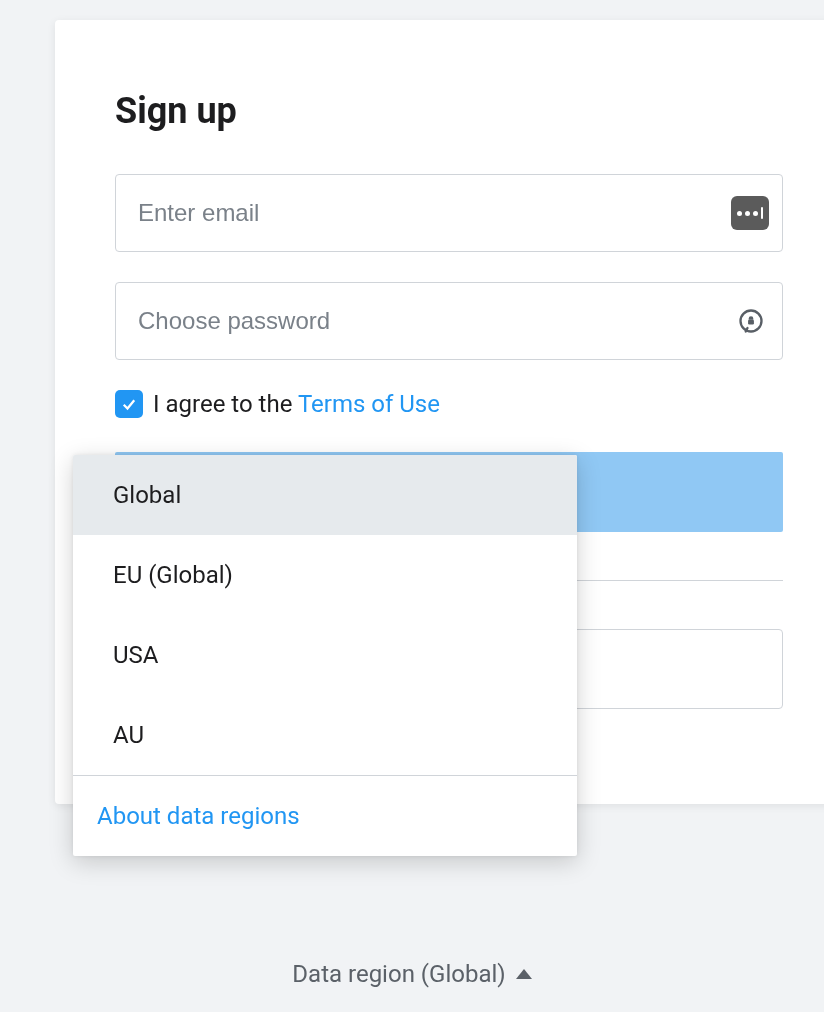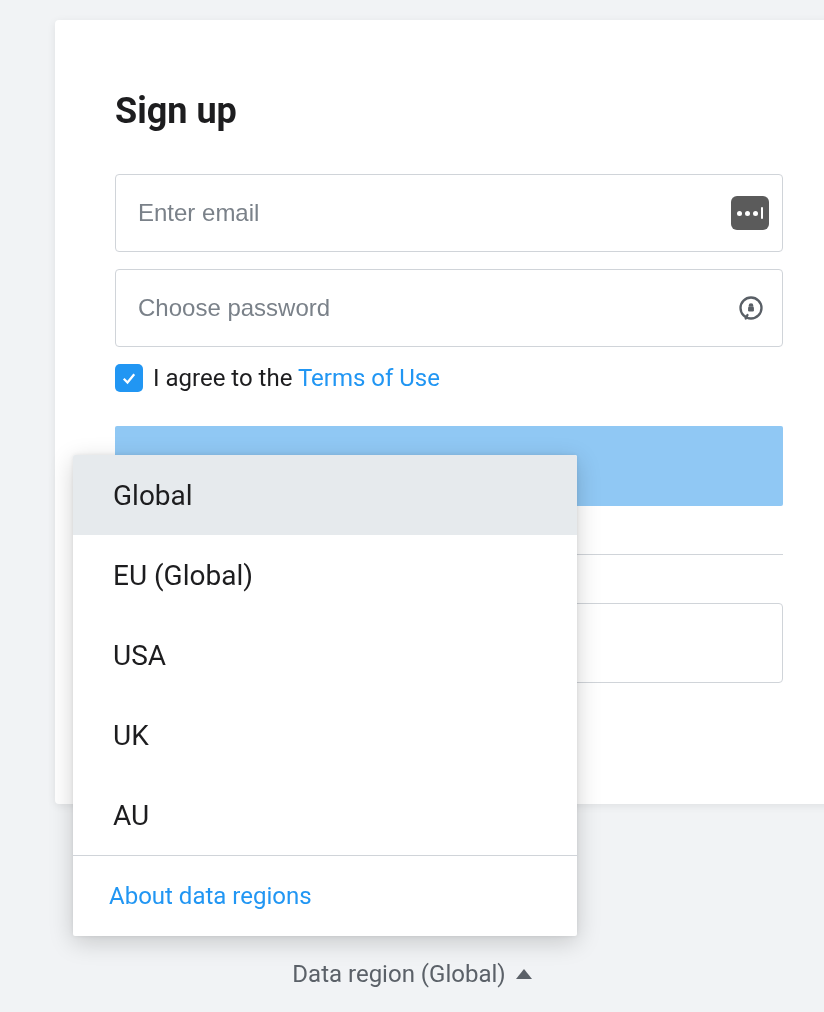--- a/index.html
+++ b/index.html
@@ -27,21 +27,21 @@
       padding: 70px 60px 40px 60px;
     }
     .title {
       font-size: 36px;
       font-weight: 700;
       color: #1d1d1f;
       margin-bottom: 42px;
     }
     .input-row {
       position: relative;
-      margin-bottom: 17px;
+      margin-bottom: 30px;
     }
     .text-input {
       width: 100%;
       height: 78px;
       border: 1px solid #d0d4d9;
       border-radius: 4px;
       padding: 0 60px 0 22px;
       font-size: 24px;
       color: #222;
       background: #fff;
@@ -155,34 +155,34 @@
       box-shadow: 0 6px 24px rgba(0,0,0,0.18), 0 0 4px rgba(0,0,0,0.08);
       border-radius: 2px;
       z-index: 10;
       overflow: hidden;
     }
     .dropdown-item {
       padding: 0 40px;
       height: 80px;
       display: flex;
       align-items: center;
-      font-size: 28px;
+      font-size: 24px;
       color: #1d1d1f;
       cursor: pointer;
       background: #fff;
     }
     .dropdown-item.selected {
       background: #e6eaed;
     }
     .dropdown-divider {
       height: 1px;
       background: #d0d4d9;
     }
     .dropdown-footer {
-      padding: 0 36px;
+      padding: 0 24px;
       height: 80px;
       display: flex;
       align-items: center;
       font-size: 24px;
       color: #2196f3;
       cursor: pointer;
     }
     .footer-region {
       position: absolute;
       left: 0;
@@ -247,21 +247,20 @@
 
   <div class="divider"></div>
 
   <button class="secondary-btn">Continue</button>
 </div>
 
 <div class="dropdown">
   <div class="dropdown-item selected">Global</div>
   <div class="dropdown-item">EU (Global)</div>
   <div class="dropdown-item">USA</div>
-  <div class="dropdown-item">UK</div>
   <div class="dropdown-item">AU</div>
   <div class="dropdown-divider"></div>
   <div class="dropdown-footer">About data regions</div>
 </div>
 
 <div class="footer-region">
   <span>Data region (Global)</span>
   <div class="triangle-up"></div>
 </div>
 

